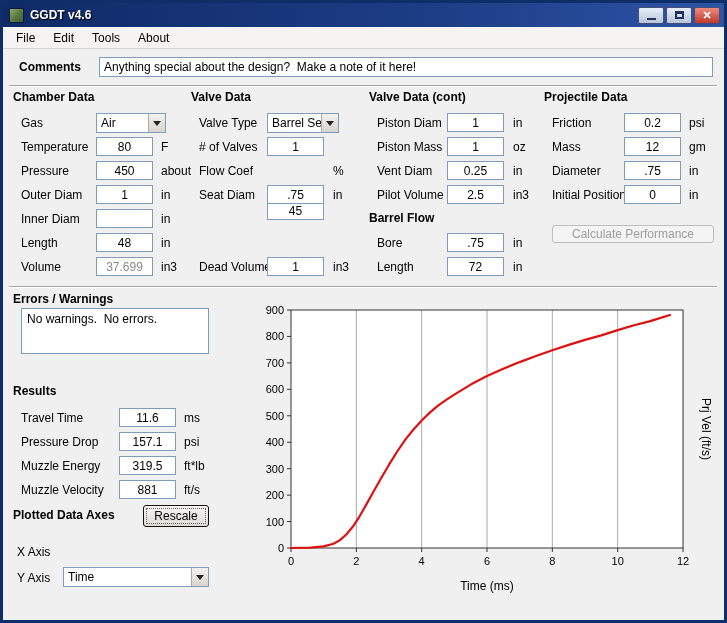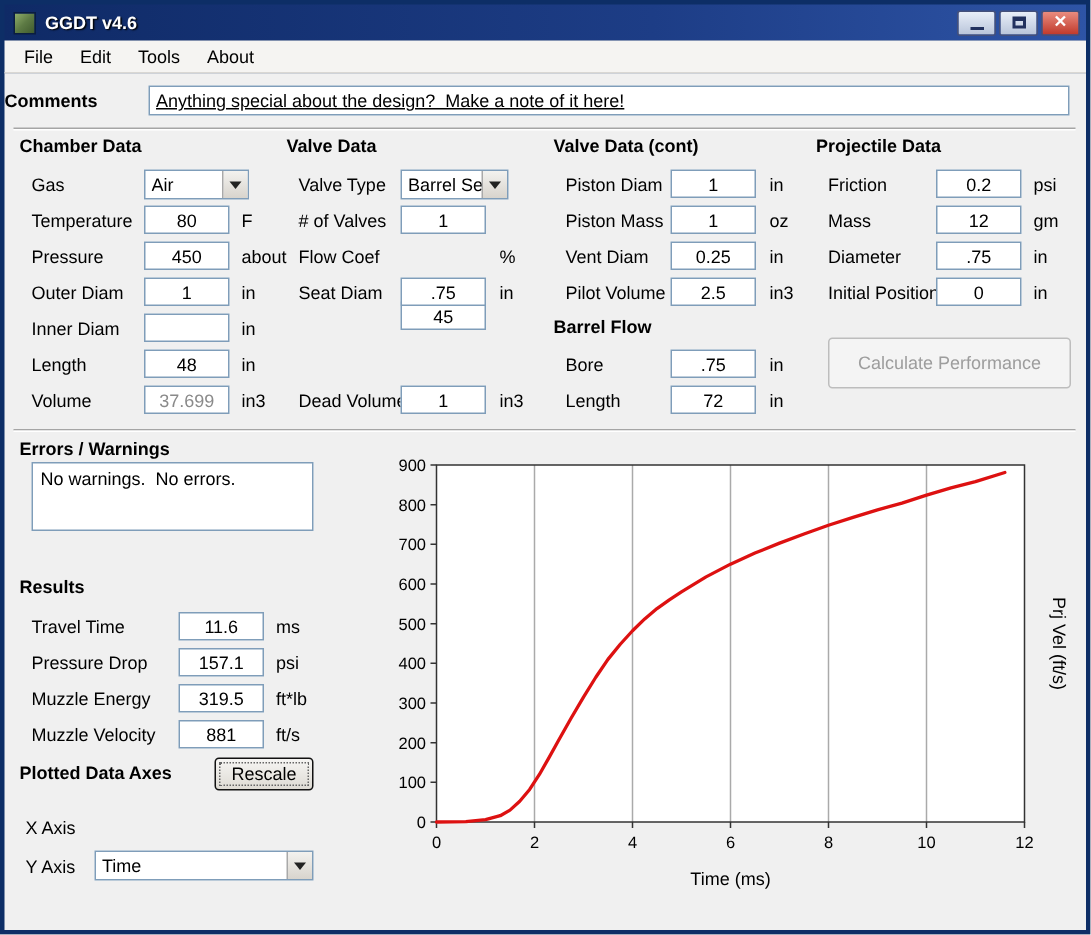--- a/index.html
+++ b/index.html
@@ -20,21 +20,21 @@
   .glyph-x { color:#fff; font-size:11px; font-weight:bold; line-height:11px; }
   .menubar { position:absolute; left:3px; top:27px; width:721px; height:22px; background:#f5f4f2;
     display:flex; align-items:center; padding-left:4px; border-bottom:1px solid #d9d7d3; }
   .menu-item { font-size:12px; color:#000; padding:2px 9px; cursor:default; }
   .client { position:absolute; left:3px; top:49px; width:721px; height:571px; background:#f0f0f0; }
   .hdr { position:absolute; font-size:12px; font-weight:bold; color:#000; white-space:nowrap; }
   .lbl { position:absolute; font-size:12px; color:#000; white-space:nowrap; }
   .unit { position:absolute; font-size:12px; color:#000; white-space:nowrap; }
   .tb { position:absolute; height:19px; background:#fff; border:1px solid #7f9db9;
     font-family:"Liberation Sans", sans-serif; font-size:12px; text-align:center; padding:0 2px; color:#000; }
-  .tb.left { text-align:left; padding:4px 4px;text-decoration:underline; }
+  .tb.left { text-align:left; padding:4px 4px; }
   .tb.disabled { color:#8a8a8a; }
   .combo { position:absolute; height:20px; background:#fff; border:1px solid #7f9db9; }
   .combo .val { position:absolute; left:4px; top:2px; font-size:12px; white-space:nowrap; overflow:hidden; }
   .combo .dd-btn { position:absolute; right:0; top:0; bottom:0; width:17px;
     background:linear-gradient(180deg,#f3f2ef,#d8d4cd); border-left:1px solid #a9a9a9;
     display:flex; align-items:center; justify-content:center; }
   .combo .arrow { width:0; height:0; border-left:4px solid transparent; border-right:4px solid transparent; border-top:5px solid #222; }
   .etch { position:absolute; height:2px; border-top:1px solid #a5a5a5; border-bottom:1px solid #ffffff; }
   .textarea { position:absolute; background:#fff; border:1px solid #7f9db9; font-size:12px; padding:3px 5px;
     font-family:"Liberation Sans", sans-serif; color:#000; resize:none; overflow:hidden; }
@@ -73,21 +73,21 @@
 
   <div class="menubar">
     <span class="menu-item">File</span>
     <span class="menu-item">Edit</span>
     <span class="menu-item">Tools</span>
     <span class="menu-item">About</span>
   </div>
 
   <div class="client">
 
-    <span class="hdr" style="left:0; top:11px;">Comments</span>
+    <span class="hdr" style="left:16px; top:11px;">Comments</span>
     <input class="tb left" style="left: 96px; top: 8px; width: 614px; height: 20px;" value="Anything special about the design?  Make a note of it here!">
     <div class="etch" style="left:6px; top:36px; width:708px;"></div>
 
     <span class="hdr" style="left:10px; top:41px;">Chamber Data</span>
     <span class="lbl" style="left:18px; top:67px;">Gas</span>
     <span class="combo" style="left:93px; top:64px; width:70px;">
       <span class="val">Air</span>
       <span class="dd-btn">
           <span class="arrow"></span>
         </span>
@@ -159,21 +159,21 @@
     <span class="unit" style="left:686px; top:67px;">psi</span>
     <span class="lbl" style="left:549px; top:91px;">Mass</span>
     <input class="tb" style="left: 621px; top: 88px; width: 57px;" value="12">
     <span class="unit" style="left:686px; top:91px;">gm</span>
     <span class="lbl" style="left:549px; top:115px;">Diameter</span>
     <input class="tb" style="left: 621px; top: 112px; width: 57px;" value=".75">
     <span class="unit" style="left:686px; top:115px;">in</span>
     <span class="lbl" style="left:549px; top:139px;">Initial Position</span>
     <input class="tb" style="left: 621px; top: 136px; width: 57px;" value="0">
     <span class="unit" style="left:686px; top:139px;">in</span>
-    <button class="btn-disabled" style="left:549px; top:176px; width:162px; height:34px;">Calculate Performance</button>
+    <button class="btn-disabled" style="left:549px; top:176px; width:162px; height:18px;">Calculate Performance</button>
 
     <div class="etch" style="left:6px; top:237px; width:708px;"></div>
 
     <span class="hdr" style="left:10px; top:243px;">Errors / Warnings</span>
     <textarea class="textarea" style="left: 18px; top: 259px; width: 188px; height: 46px;">No warnings.  No errors.</textarea>
 
     <span class="hdr" style="left:10px; top:335px;">Results</span>
     <span class="lbl" style="left:18px; top:362px;">Travel Time</span>
     <input class="tb" style="left: 116px; top: 359px; width: 57px;" value="11.6">
     <span class="unit" style="left:181px; top:362px;">ms</span>

